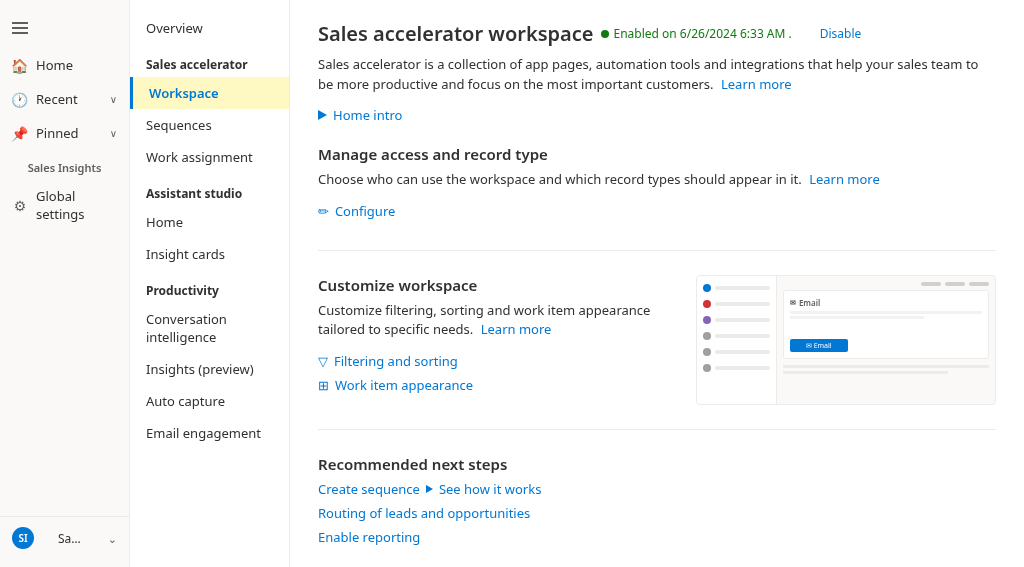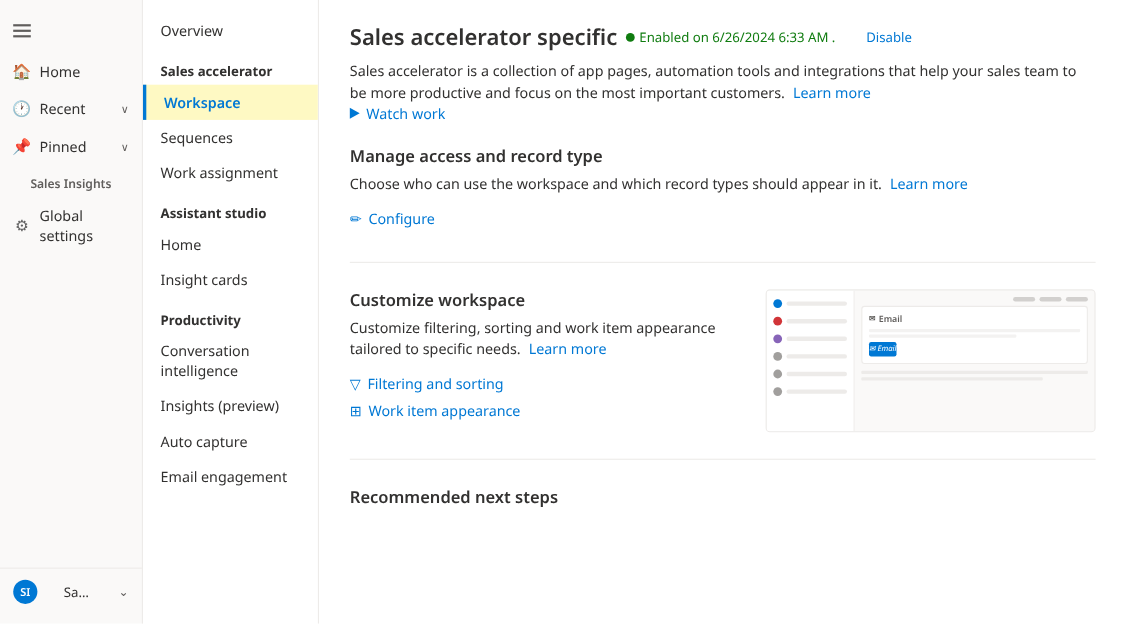--- a/index.html
+++ b/index.html
@@ -25,21 +25,21 @@
     
     .main { flex: 1; overflow-y: auto; padding: 20px 28px; background: #fff; }
 
     
     .page-header { display: flex; align-items: center; gap: 8px; margin-bottom: 8px; }
     .page-title { font-size: 20px; font-weight: 600; color: #323130; }
     .status-badge { display: flex; align-items: center; gap: 4px; font-size: 12px; color: #107c10; }
     .status-dot { width: 8px; height: 8px; background: #107c10; border-radius: 50%; }
     .disable-link { font-size: 12px; color: #0078d4; cursor: pointer; margin-left: 4px; padding-left: 16px; }
 
-    .page-desc { font-size: 13px; color: #323130; max-width: 780px; line-height: 1.5; }
+    .page-desc { font-size: 13px; color: #323130; max-width: 780px; margin-bottom: 12px; line-height: 1.5; }
     .page-desc a { color: #0078d4; text-decoration: none; }
 
     .watch-intro { display: flex; align-items: center; gap: 6px; color: #0078d4; font-size: 13px; cursor: pointer; margin-bottom: 20px; }
     .play-icon { width: 0; height: 0; border-style: solid; border-width: 5px 0 5px 9px; border-color: transparent transparent transparent #0078d4; }
 
     
     .section { margin-bottom: 24px; padding-bottom: 24px; border-bottom: 1px solid #edebe9; }
     .section:last-child { border-bottom: none; }
     .section-title { font-size: 15px; font-weight: 600; margin-bottom: 6px; }
     .section-desc { font-size: 13px; color: #323130; max-width: 780px; margin-bottom: 12px; line-height: 1.5; }
@@ -59,21 +59,21 @@
     .preview-dot { width: 8px; height: 8px; border-radius: 50%; }
     .preview-dot.blue { background: #0078d4; }
     .preview-dot.red { background: #d13438; }
     .preview-dot.purple { background: #8764b8; }
     .preview-dot.gray { background: #a19f9d; }
     .preview-line { flex: 1; height: 4px; background: #edebe9; border-radius: 2px; }
     .preview-right-panel { flex: 1; background: #faf9f8; padding: 6px; }
     .preview-card { background: #fff; border: 1px solid #edebe9; border-radius: 3px; padding: 6px; font-size: 9px; color: #605e5c; }
     .preview-card-title { font-size: 8px; font-weight: 600; margin-bottom: 3px; display: flex; align-items: center; gap: 3px; }
     .preview-card-line { height: 3px; background: #f3f2f1; border-radius: 1px; margin-bottom: 2px; }
-    .preview-btn { background: #0078d4; color: white; font-size: 7px; padding: 2px 0; border-radius: 2px; display: inline-block; margin-top: 2px; font-style: italic; }
+    .preview-btn { background: #0078d4; color: white; font-size: 7px; padding: 2px 16px; border-radius: 2px; display: inline-block; margin-top: 18px; }
 
     .filter-action { display: flex; align-items: center; gap: 6px; color: #0078d4; font-size: 13px; cursor: pointer; margin-bottom: 6px; }
     .filter-icon { font-size: 13px; }
     .grid-icon { font-size: 13px; }
 
     
     .next-steps-links { display: flex; flex-direction: column; gap: 6px; }
     .next-link { color: #0078d4; font-size: 13px; cursor: pointer; text-decoration: none; }
     .see-how-row { display: flex; align-items: center; gap: 6px; }
     .small-play { width: 0; height: 0; border-style: solid; border-width: 4px 0 4px 7px; border-color: transparent transparent transparent #0078d4; display: inline-block; }
@@ -138,36 +138,36 @@
   <div class="sidebar-section-label">Productivity</div>
   <div class="sidebar-item">Conversation intelligence</div>
   <div class="sidebar-item">Insights (preview)</div>
   <div class="sidebar-item">Auto capture</div>
   <div class="sidebar-item">Email engagement</div>
 </aside>
 
 <main class="main">
 
   <div class="page-header">
-    <h1 class="page-title">Sales accelerator specific</h1>
+    <h1 class="page-title">Sales accelerator workspace</h1>
     <div class="status-badge">
       <div class="status-dot"></div>
       <span>Enabled on 6/26/2024 6:33 AM .</span>
     </div>
     <a class="disable-link">Disable</a>
   </div>
 
   <p class="page-desc">
     <span>Sales accelerator is a collection of app pages, automation tools and integrations that help your sales team to be more productive and focus on the most important customers.</span>
     <a style="color:#0078d4;text-decoration:none;margin-left:4px;">Learn more</a>
   </p>
 
   <div class="watch-intro">
     <div class="play-icon"></div>
-    <span>Watch work</span>
+    <span>Home intro</span>
   </div>
 
   <div class="section">
     <div class="section-title">Manage access and record type</div>
     <p class="section-desc">
       <span>Choose who can use the workspace and which record types should appear in it.</span>
       <a style="color:#0078d4;text-decoration:none;margin-left:4px;">Learn more</a>
     </p>
     <div class="action-link">
       <span class="pencil-icon">✏</span>
@@ -239,15 +239,24 @@
             <div style="height:3px;background:#edebe9;border-radius:1px;"></div>
             <div style="height:3px;background:#edebe9;border-radius:1px;width:80%;"></div>
           </div>
         </div>
       </div>
     </div>
   </div>
 
   <div class="section">
     <div class="section-title">Recommended next steps</div>
+    <div class="next-steps-links">
+      <div class="see-how-row">
+        <a class="next-link">Create sequence</a>
+        <div class="small-play"></div>
+        <a class="next-link">See how it works</a>
+      </div>
+      <a class="next-link">Routing of leads and opportunities</a>
+      <a class="next-link">Enable reporting</a>
+    </div>
   </div>
 
 </main>
 
 </body></html>

